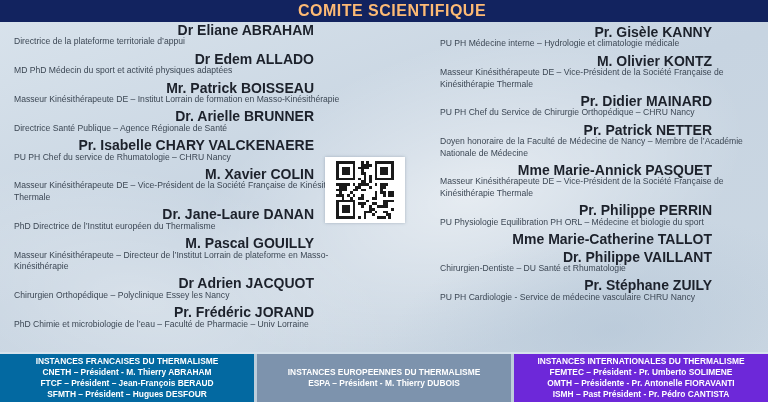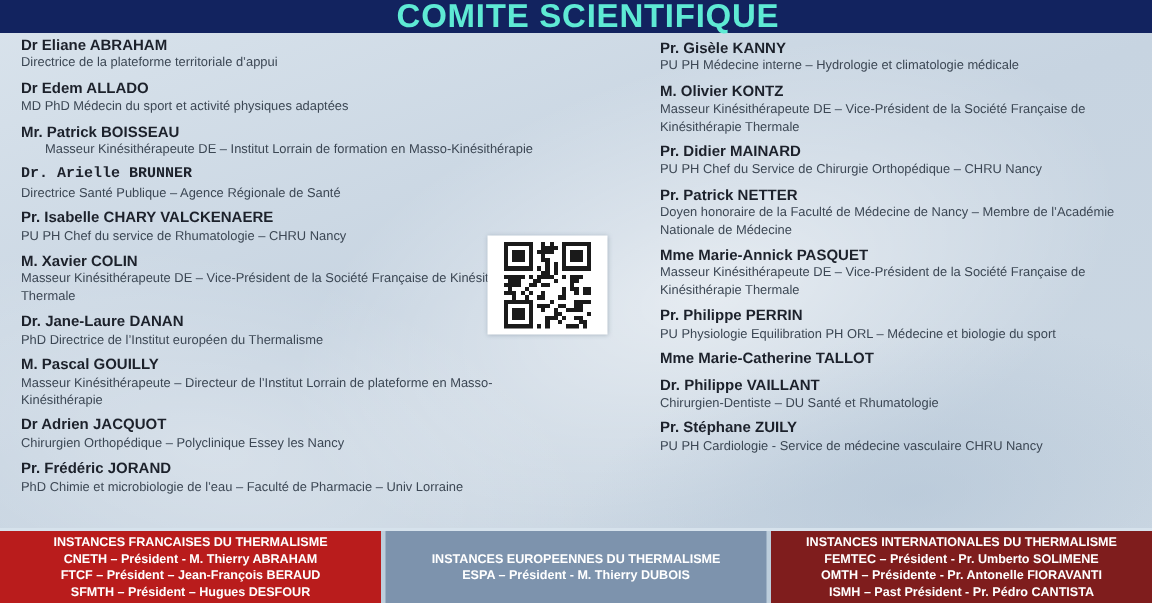--- a/index.html
+++ b/index.html
@@ -15,30 +15,30 @@
     transform:rotate(-18deg);}
   .swoosh.s2{left:-120px;top:170px;width:520px;height:260px;border-radius:50%;
     background:radial-gradient(ellipse at center,rgba(255,255,255,.28) 0%,rgba(255,255,255,0) 70%);
     transform:rotate(12deg);}
   .swoosh.s3{left:380px;top:220px;width:460px;height:220px;border-radius:50%;
     background:radial-gradient(ellipse at center,rgba(173,192,211,.5) 0%,rgba(173,192,211,0) 70%);
     transform:rotate(-8deg);}
 
   .title-bar{
     position:absolute;top:0;left:0;right:0;height:22px;
-    color:#5eead4;font-weight:bold;font-size:22px;line-height:22px;
+    color:#fdba74;font-weight:bold;font-size:16px;line-height:22px;
     text-align:center;letter-spacing:.5px;z-index:3;padding-left:16px;
   }
 
   .content{position:absolute;top:22px;left:0;right:0;bottom:50px;z-index:2;}
   .col{position:absolute;}
   .col.left{left:14px;top:3px;width:352px;}
   .col.right{left:429px;top:5px;width:336px;margin-left:11px;}
   .entry{margin-bottom:6px;}
-  .entry .name{font-weight:bold;font-size:10px;line-height:11.4px;text-align:left;}
+  .entry .name{font-weight:bold;font-size:14px;line-height:11.4px;text-align:right;}
   .col.left .entry .name{width:300px;}
   .col.right .entry .name{width:272px;}
   .entry .desc{font-size:8.6px;line-height:11.4px;}
 
   .qr-wrap{
     position:absolute;left:325px;top:157px;width:80px;height:66px;
     background:#ffffff;z-index:4;display:flex;align-items:center;justify-content:center;
     box-shadow:0 0 3px rgba(70,90,110,.35);
   }
 
@@ -68,24 +68,24 @@
       <div class="entry">
         <div class="name" style="color: rgb(28, 33, 43);">Dr Eliane ABRAHAM</div>
         <div class="desc" style="color: rgb(60, 71, 84);">Directrice de la plateforme territoriale d’appui</div>
       </div>
       <div class="entry">
         <div class="name" style="color: rgb(28, 33, 43);">Dr Edem ALLADO</div>
         <div class="desc" style="color: rgb(60, 71, 84);">MD PhD Médecin du sport et activité physiques adaptées</div>
       </div>
       <div class="entry">
         <div class="name" style="color: rgb(28, 33, 43);">Mr. Patrick BOISSEAU</div>
-        <div class="desc" style="color: rgb(60, 71, 84); margin-left: 16px;">Masseur Kinésithérapeute DE – Institut Lorrain de formation en Masso-Kinésithérapie</div>
-      </div>
-      <div class="entry">
-        <div class="name" style="color: rgb(28, 33, 43); font-family: Liberation Mono, monospace;">Dr. Arielle BRUNNER</div>
+        <div class="desc" style="color: rgb(60, 71, 84);">Masseur Kinésithérapeute DE – Institut Lorrain de formation en Masso-Kinésithérapie</div>
+      </div>
+      <div class="entry">
+        <div class="name" style="color: rgb(28, 33, 43);">Dr. Arielle BRUNNER</div>
         <div class="desc" style="color: rgb(60, 71, 84);">Directrice Santé Publique – Agence Régionale de Santé</div>
       </div>
       <div class="entry">
         <div class="name" style="color: rgb(28, 33, 43);">Pr. Isabelle CHARY VALCKENAERE</div>
         <div class="desc" style="color: rgb(60, 71, 84);">PU PH Chef du service de Rhumatologie – CHRU Nancy</div>
       </div>
       <div class="entry">
         <div class="name" style="color: rgb(28, 33, 43);">M. Xavier COLIN</div>
         <div class="desc" style="color: rgb(60, 71, 84);">Masseur Kinésithérapeute DE – Vice-Président de la Société Française de Kinésithérapie Thermale</div>
       </div>
@@ -355,29 +355,29 @@
       <rect x="8" y="20" width="1" height="1" fill="#1a1a1a"></rect>
       <rect x="10" y="20" width="1" height="1" fill="#1a1a1a"></rect>
       <rect x="15" y="20" width="1" height="1" fill="#1a1a1a"></rect>
       <rect x="16" y="20" width="1" height="1" fill="#1a1a1a"></rect>
       <rect x="17" y="20" width="1" height="1" fill="#1a1a1a"></rect>
       <rect x="19" y="20" width="1" height="1" fill="#1a1a1a"></rect>
     </svg>
 </div>
 
 <div class="footer">
-    <div class="fbox" style="background: #b91c1c;">
+    <div class="fbox" style="background: #0369a1;">
       <div class="fline">INSTANCES FRANCAISES DU THERMALISME</div>
       <div class="fline">CNETH – Président - M. Thierry ABRAHAM</div>
       <div class="fline">FTCF – Président – Jean-François BERAUD</div>
       <div class="fline">SFMTH – Président – Hugues DESFOUR</div>
     </div>
     <div class="fbox" style="background: rgb(125, 147, 173);">
       <div class="fline">INSTANCES EUROPEENNES DU THERMALISME</div>
       <div class="fline">ESPA – Président - M. Thierry DUBOIS</div>
     </div>
-    <div class="fbox" style="background: #7f1d1d;">
+    <div class="fbox" style="background: #6d28d9;">
       <div class="fline">INSTANCES INTERNATIONALES DU THERMALISME</div>
       <div class="fline">FEMTEC – Président - Pr. Umberto SOLIMENE</div>
       <div class="fline">OMTH – Présidente - Pr. Antonelle FIORAVANTI</div>
       <div class="fline">ISMH – Past Président - Pr. Pédro CANTISTA</div>
     </div>
   </div>
 
 </body></html>

